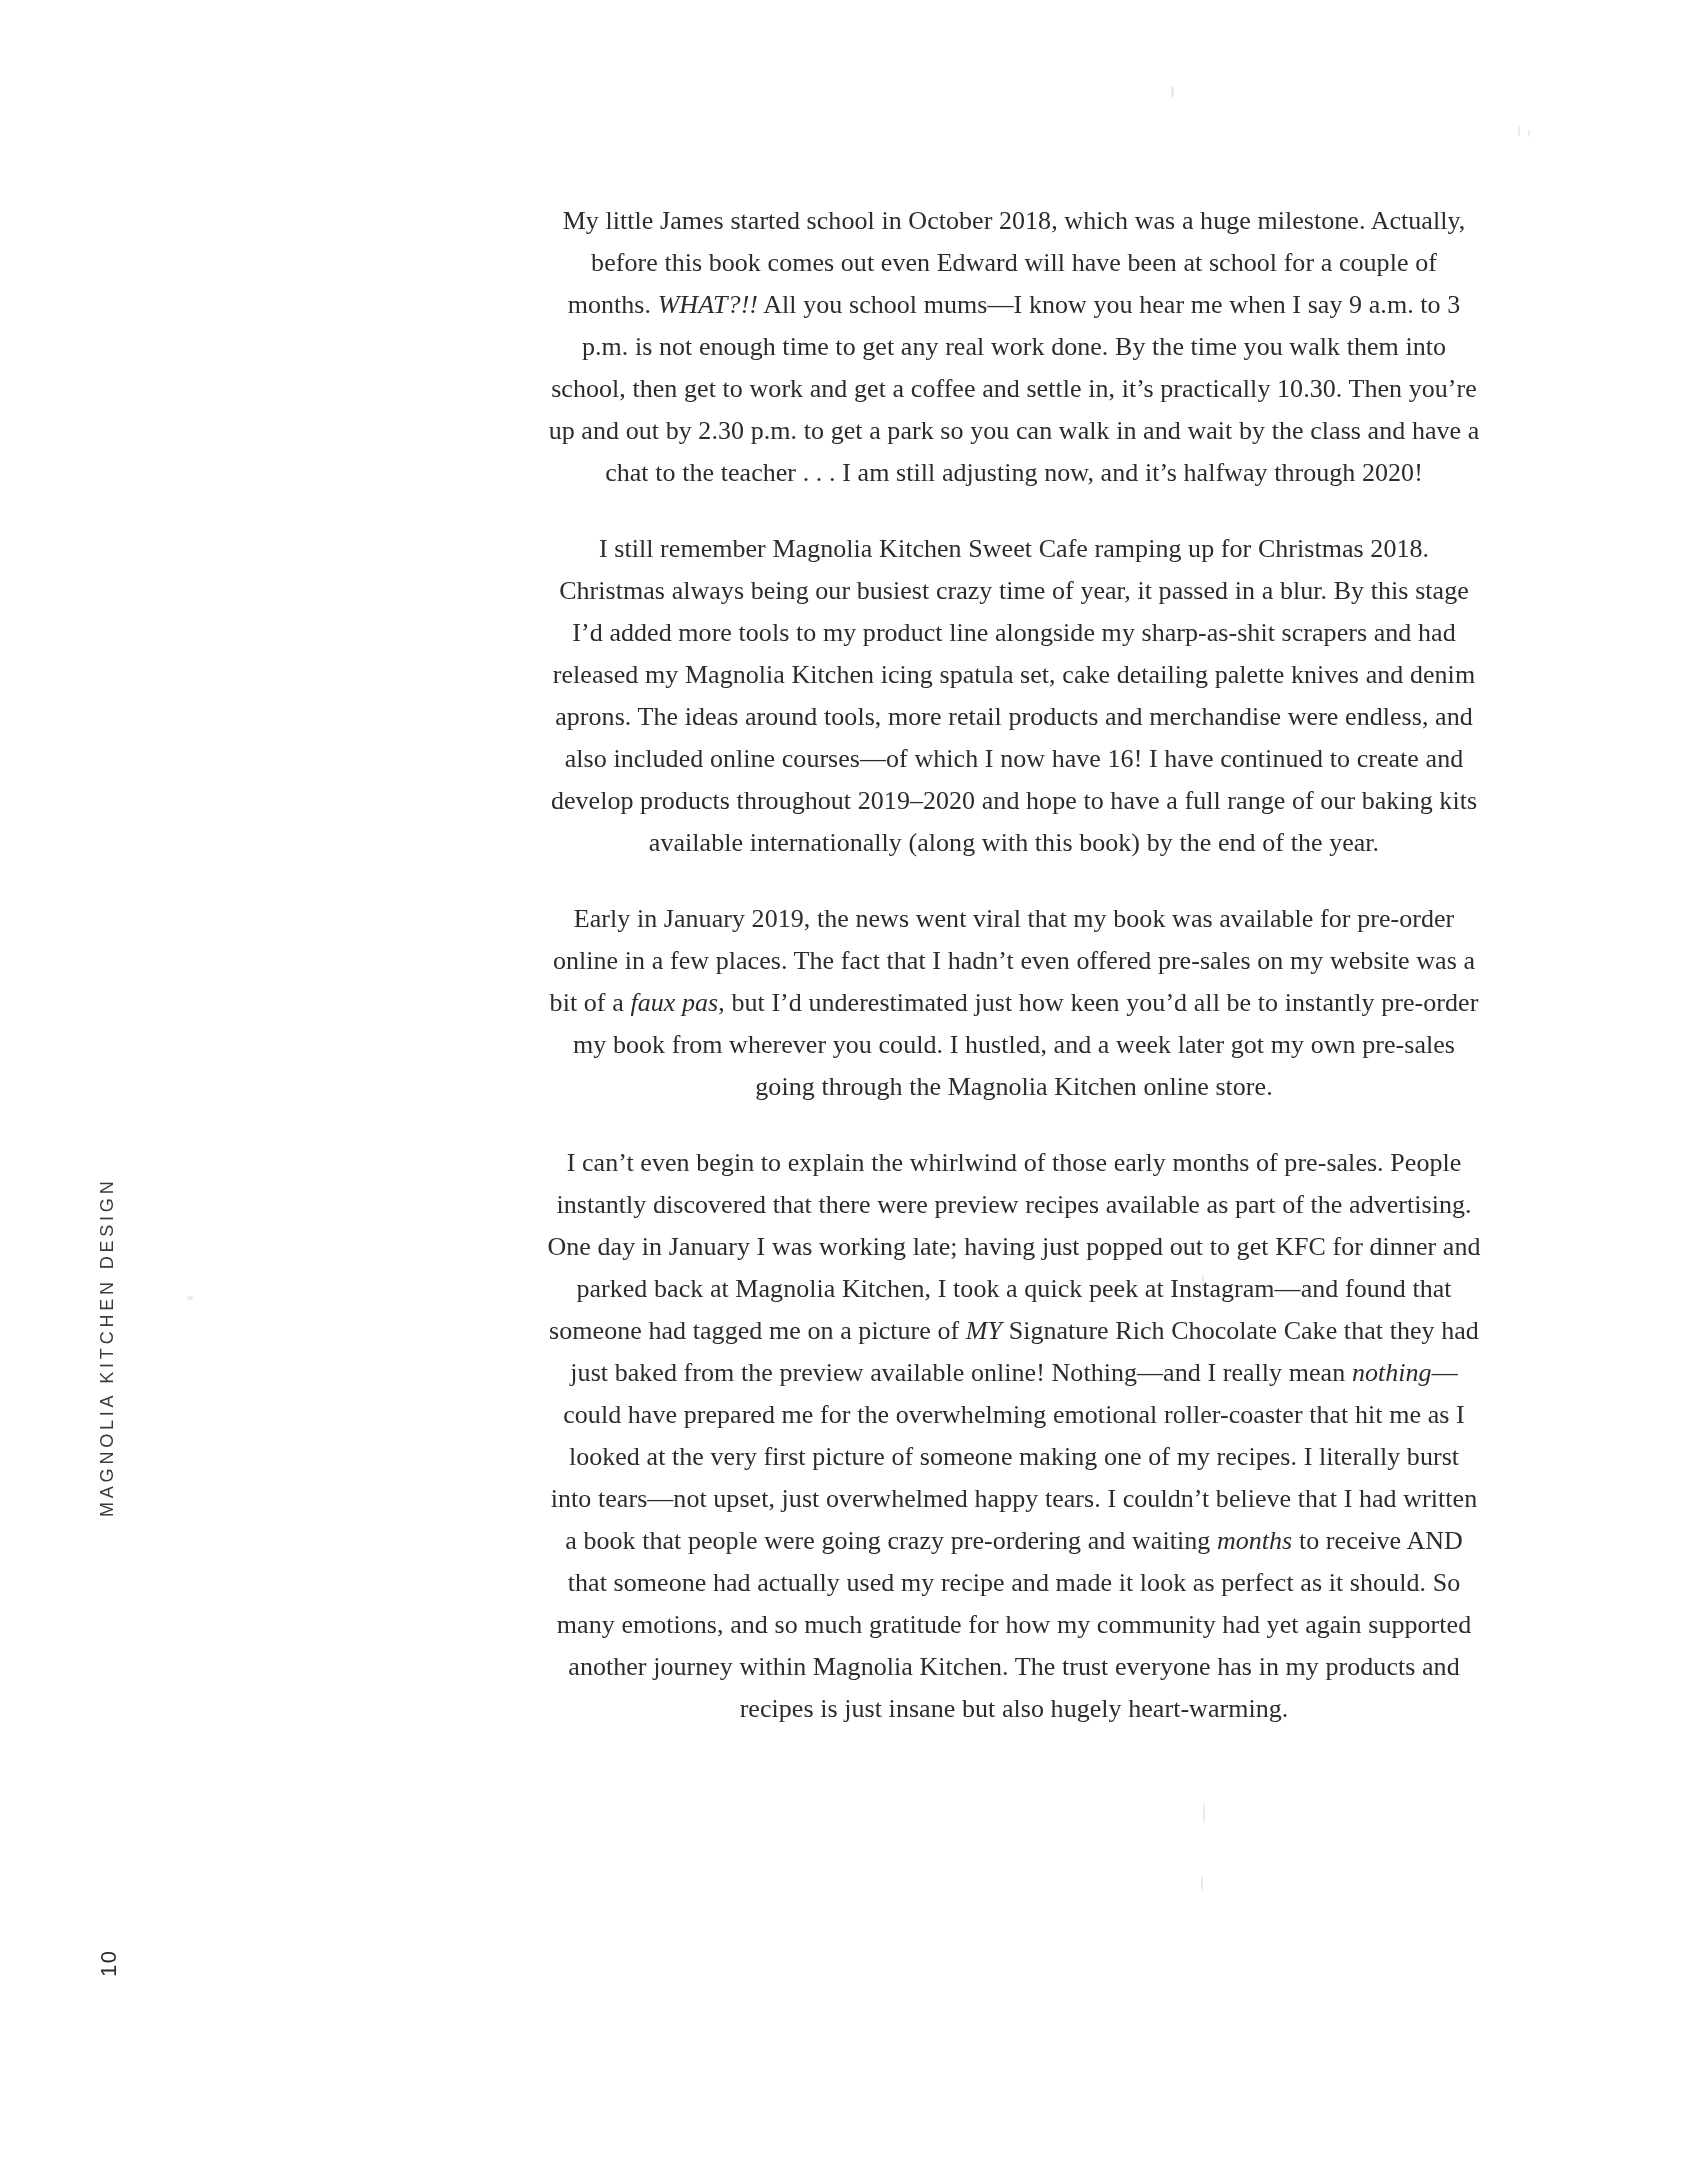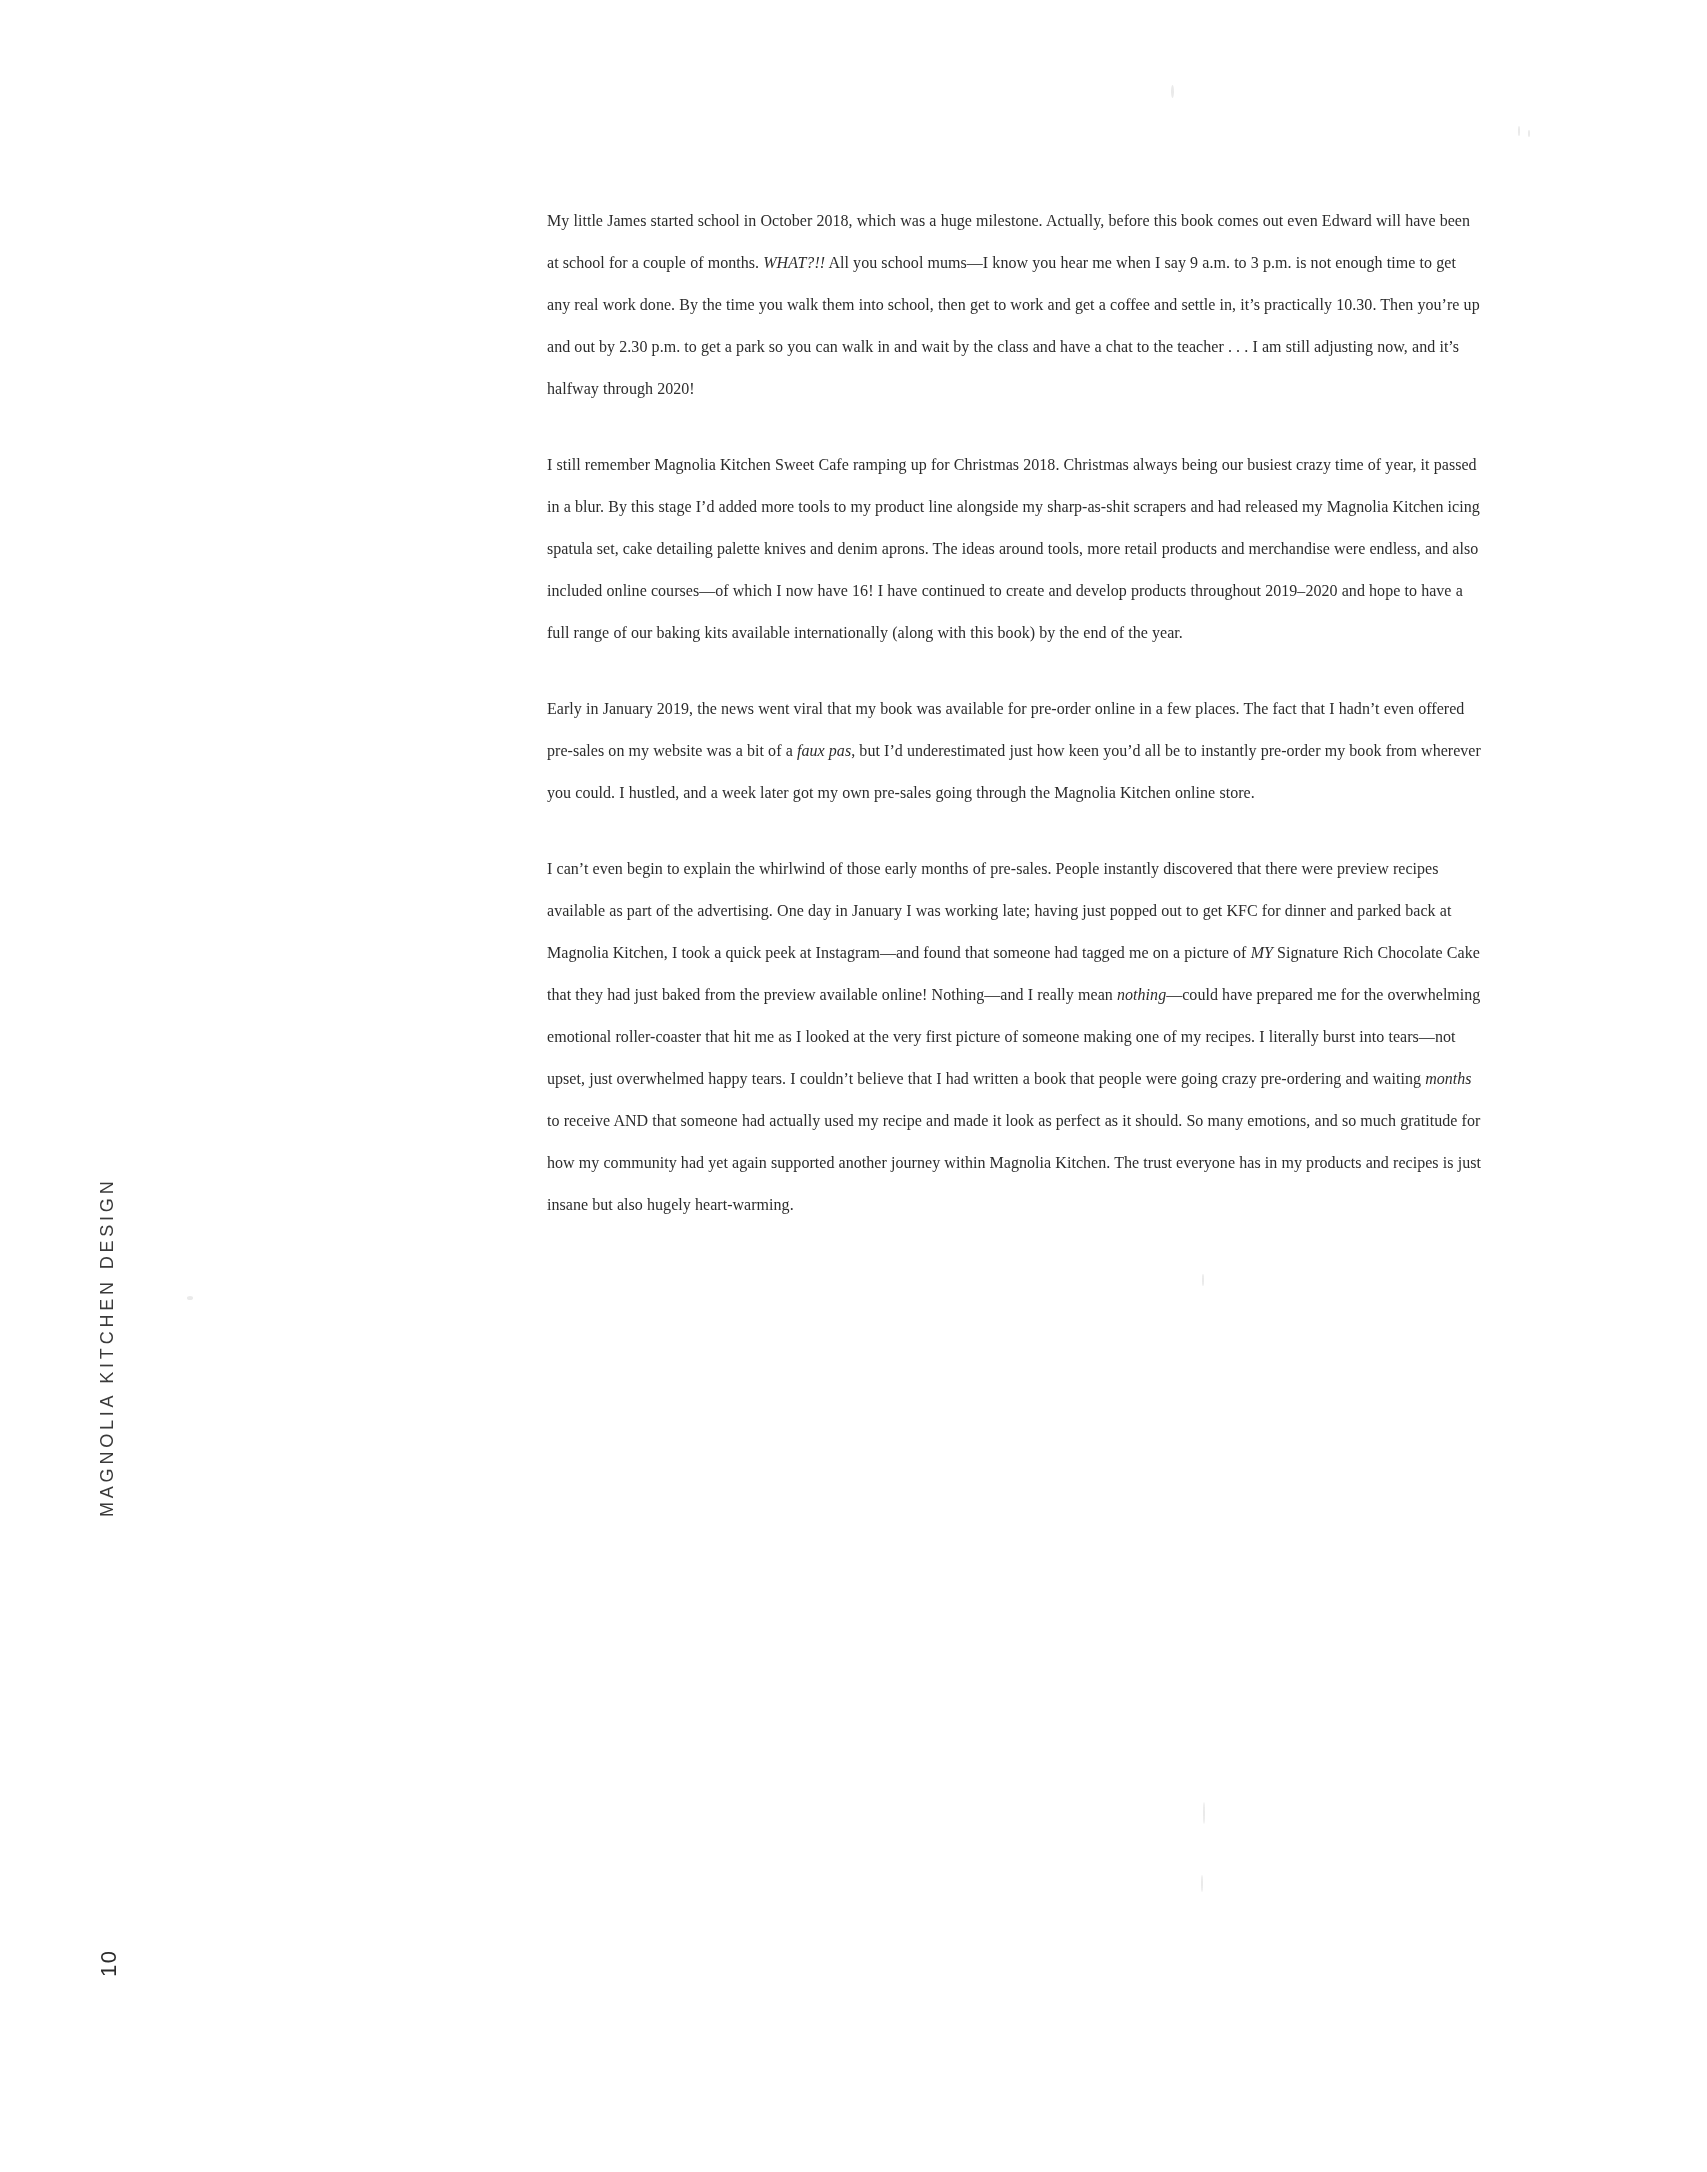--- a/index.html
+++ b/index.html
@@ -59,24 +59,24 @@
   
   .text-column {
     position: absolute;
     left: 547px;
     top: 200px;
     width: 934px;
   }
 
   .body-paragraph {
     margin: 0 0 34px 0;
-    font-size: 16px;
+    font-size: 26px;
     line-height: 42px;
     color: #2c2c2c;
-    text-align: left;
+    text-align: center;
     letter-spacing: 0.04px;
     word-spacing: 0.1px;
     font-weight: 400;
   }
 
   .body-paragraph:last-child {
     margin-bottom: 16px;
   }
 
   .body-paragraph em,

